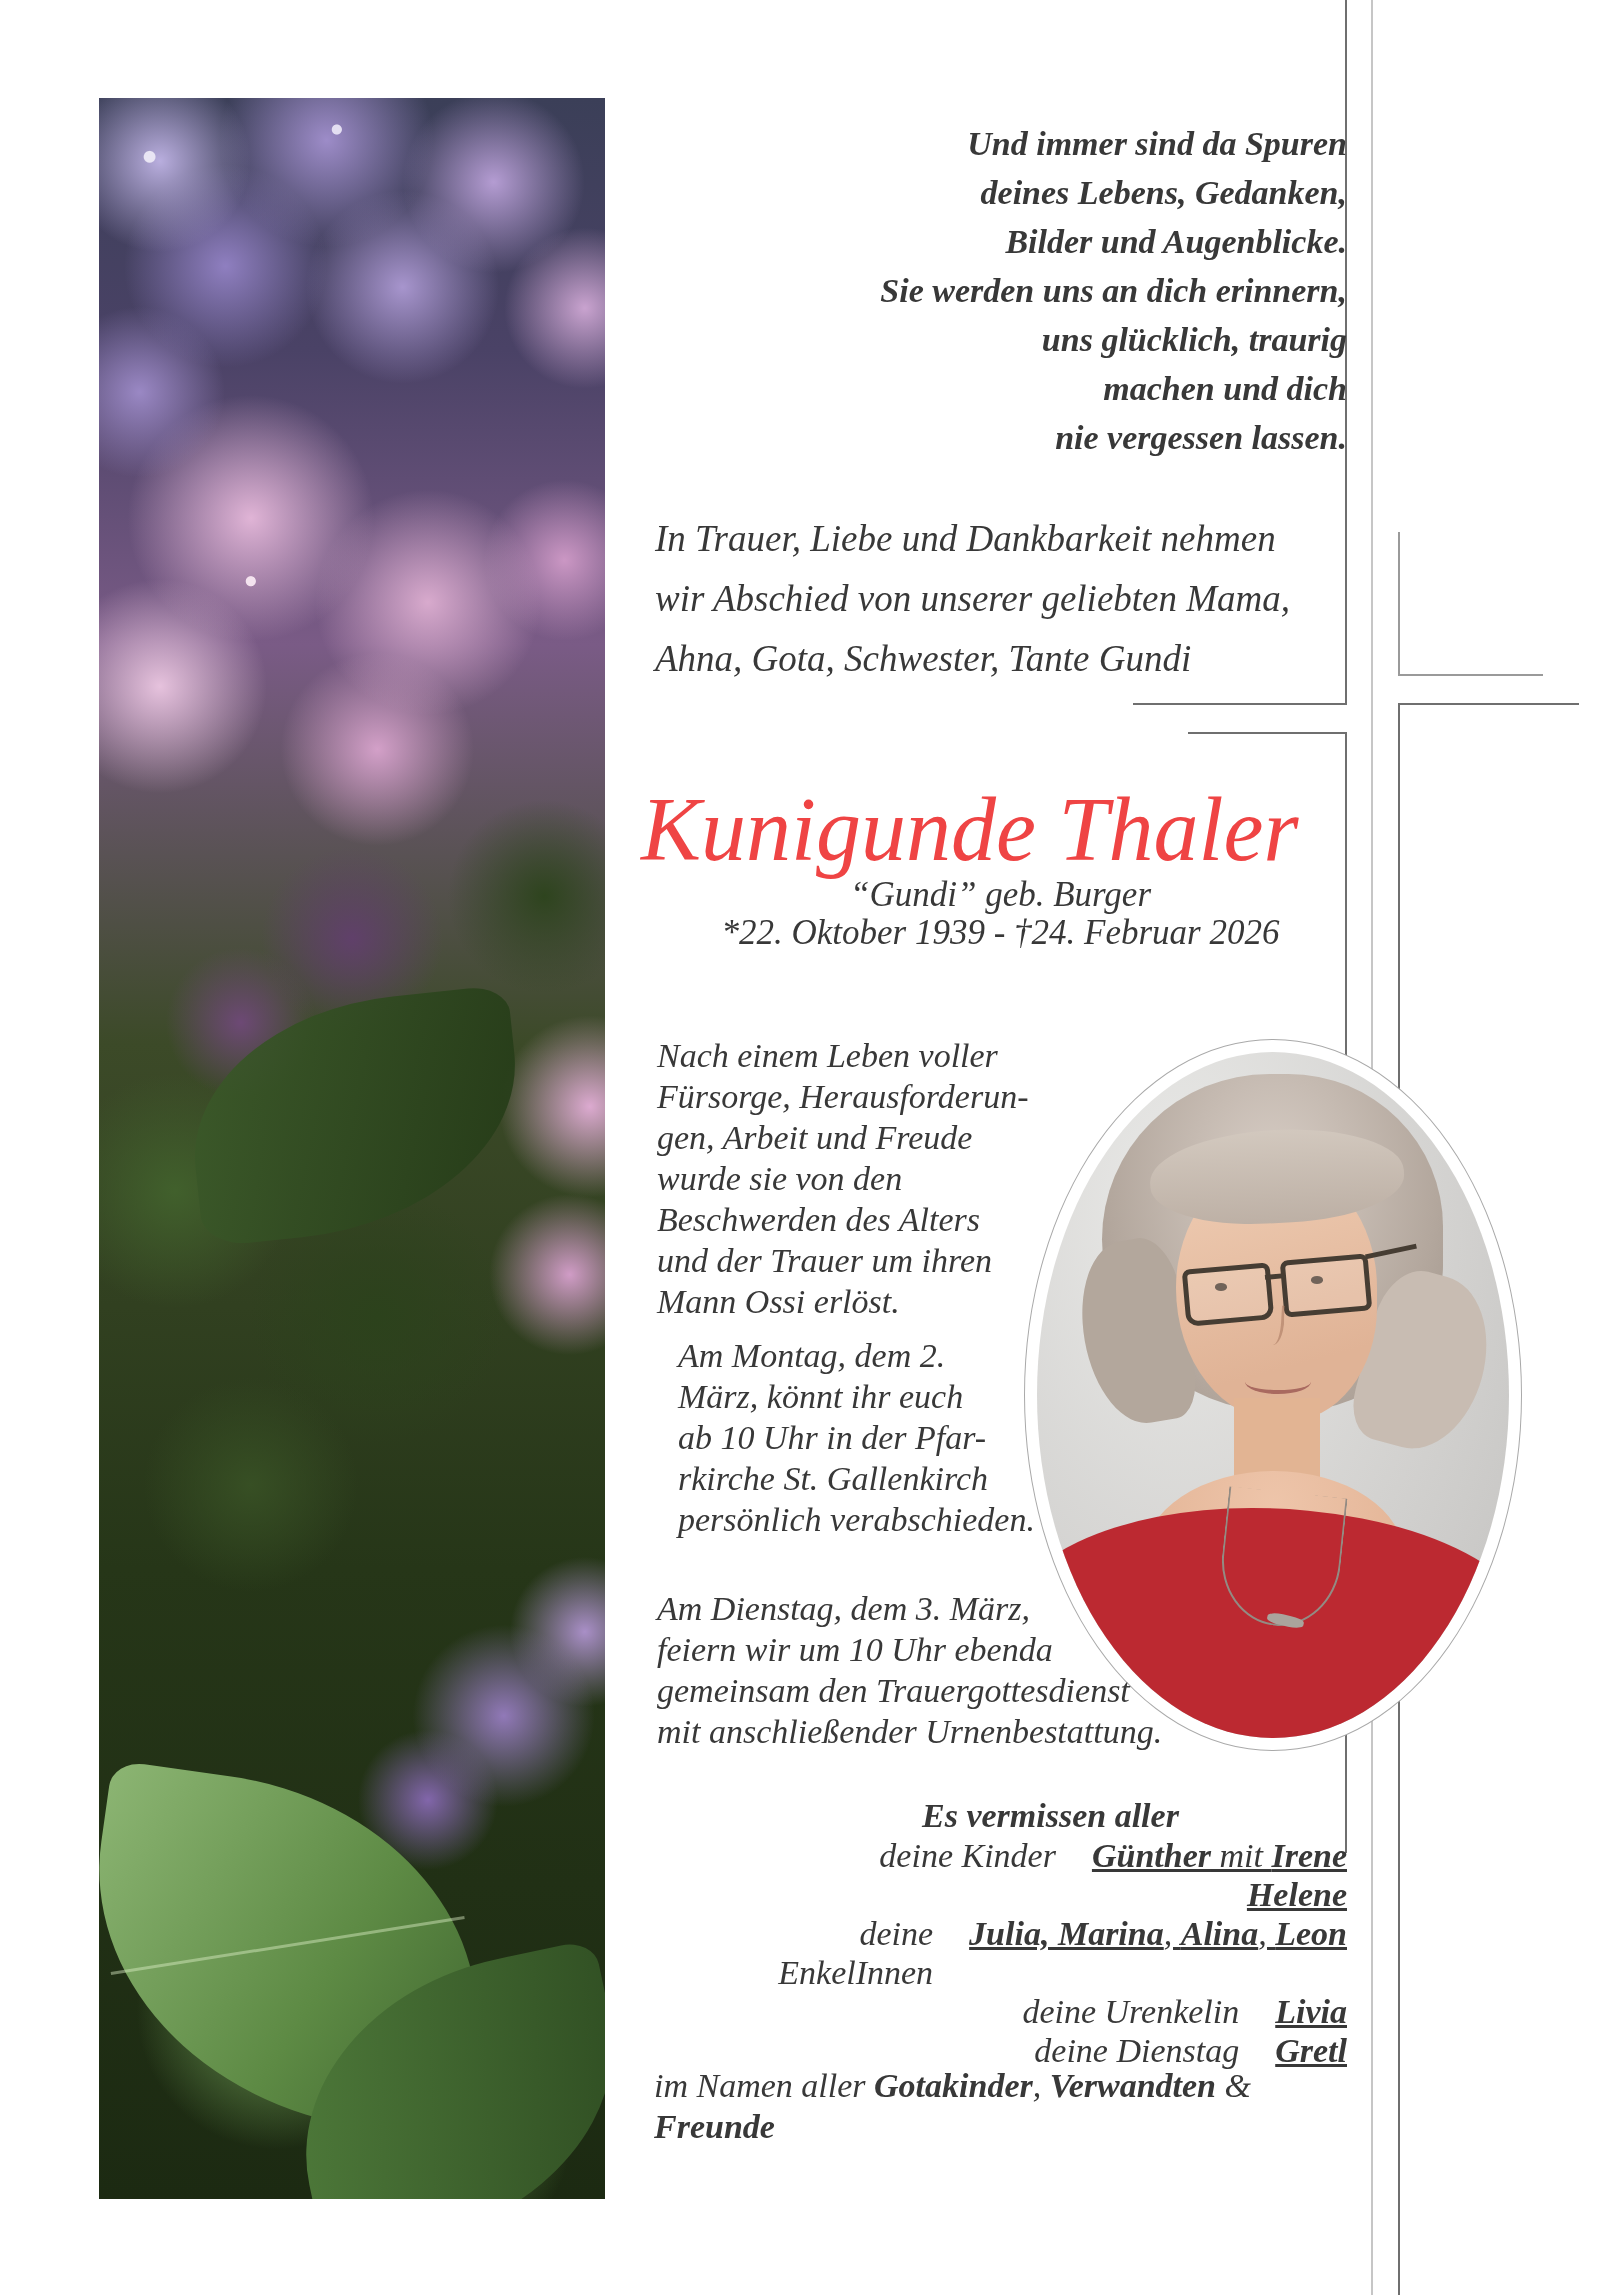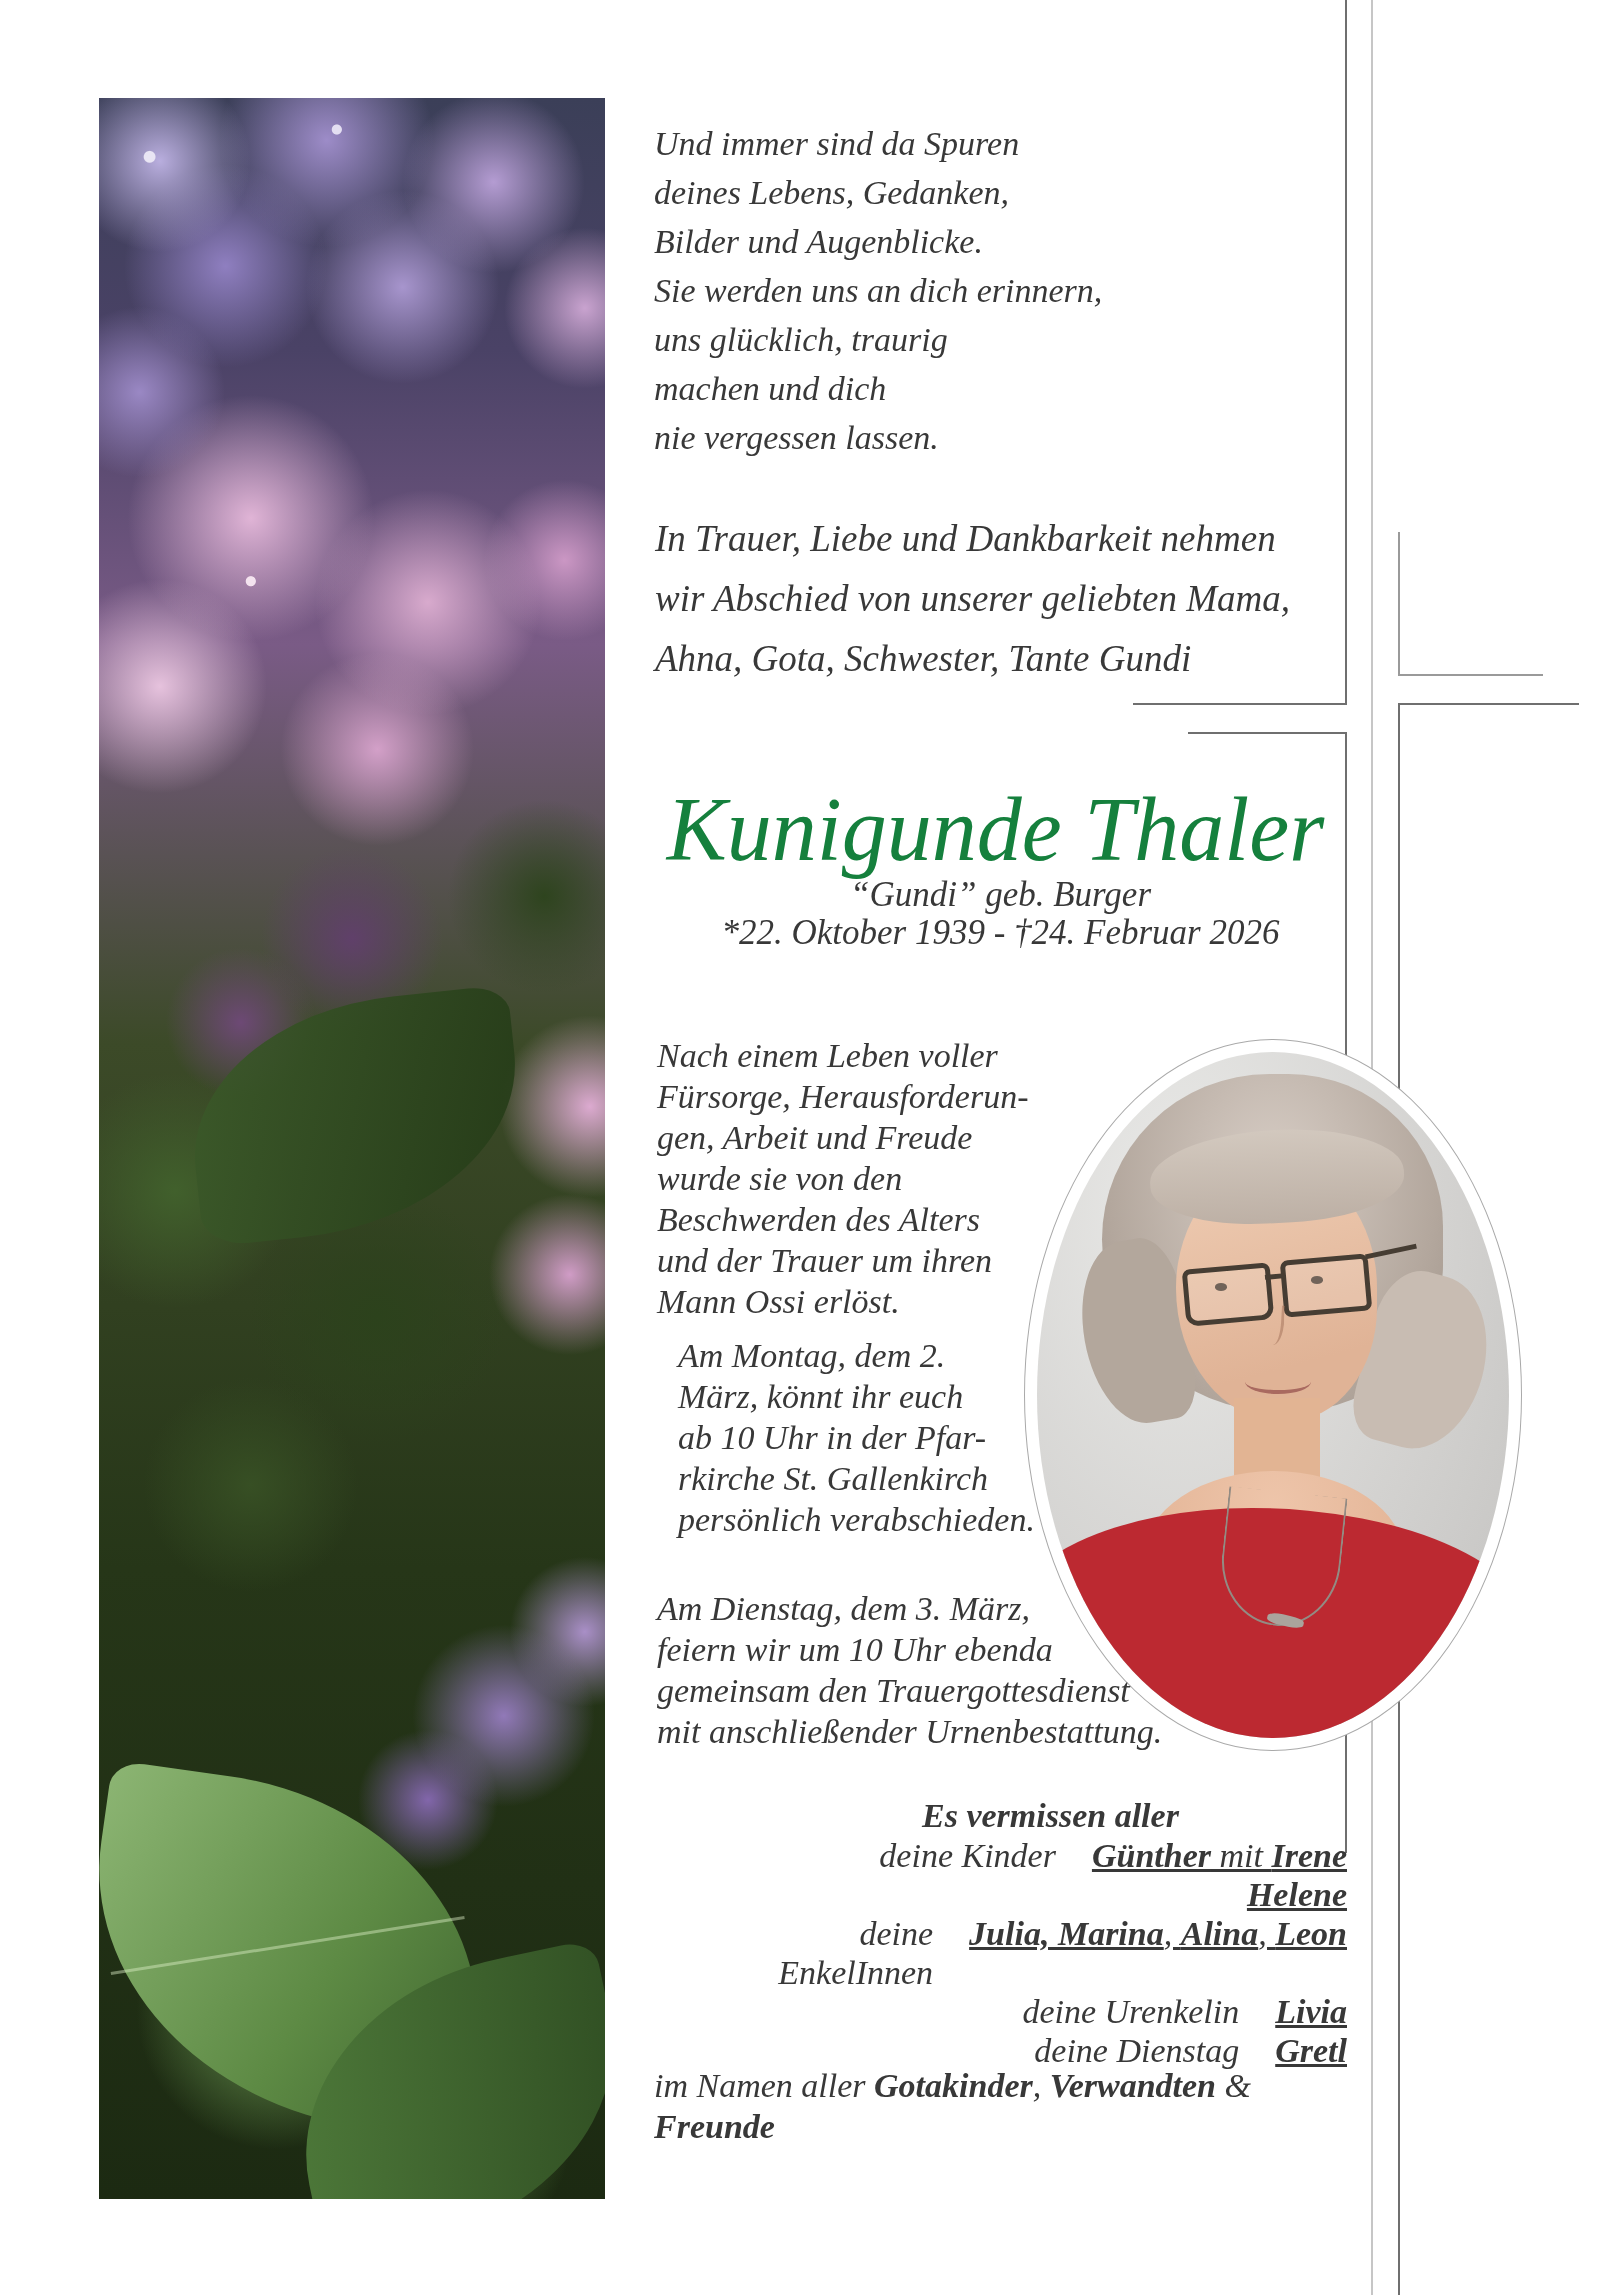--- a/index.html
+++ b/index.html
@@ -81,23 +81,23 @@
   .chest{left:106px;top:419px;width:262px;height:176px;border-radius:50% 50% 20% 20%;
         background:radial-gradient(at 50% 20%,#eec5aa,#e0b091);}
   .redtop{left:-31px;right:-31px;bottom:-23px;height:253px;background:#bc2931;border-radius:46% 54% 0 0;}
   .chain{left:185px;top:440px;width:115px;height:132px;border:2.3px solid #938b83;border-top:none;
         border-radius:0 0 55% 55%;transform:rotate(6deg);}
   .pendant{left:230px;top:563px;width:37px;height:10.7px;background:#aaa49c;border-radius:40%;transform:rotate(12deg);}
 
   
   .tx{position:absolute;z-index:4;}
   .it{font-style:italic;}
-  .poem{left:654px;top:119px;width:693px;text-align:left;font-size:34px;line-height:49px;white-space:pre-line;}
+  .poem{left:654px;top:119px;width:693px;text-align:right;font-size:34px;line-height:49px;white-space:pre-line;font-weight:bold;}
   .intro{left:655px;top:509px;width:735px;font-size:37px;line-height:60px;white-space:pre-line;}
-  .name{left:609px;top:782px;width:773px;text-align:center;font-size:90px;line-height:96px;color:#15803d;white-space:nowrap;}
+  .name{left:641px;top:782px;width:773px;font-size:90px;line-height:96px;color:#ef4444;white-space:nowrap;}
   .subline{left:654px;width:693px;text-align:center;font-size:35px;line-height:38px;}
   .bodyp{left:657px;font-size:34px;line-height:41px;white-space:pre;}
   .mourn-header{left:922px;top:1797px;font-size:34px;font-weight:bold;}
   .family{left:654px;top:1836px;width:693px;font-size:34px;}
   .fam-row{display:flex;line-height:39px;justify-content:flex-end;}
   .fam-label{width:233px;text-align:right;flex:0 0 233px;}
   .fam-value{margin-left:36px;text-decoration:underline;}
   .b{font-weight:bold;}
   .closing{left:654px;top:2065px;width:704px;font-size:34px;line-height:41px;}
   .footer-note{left:654px;top:2137px;width:693px;font-size:23px;line-height:26px;font-style:normal;color:#3f3f3f;}

